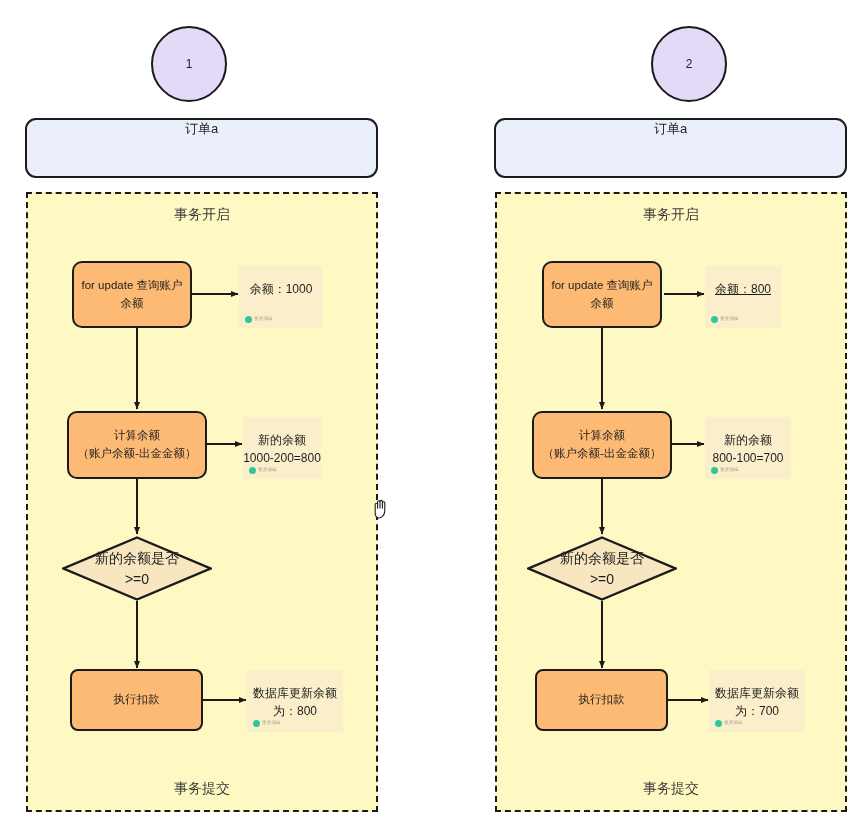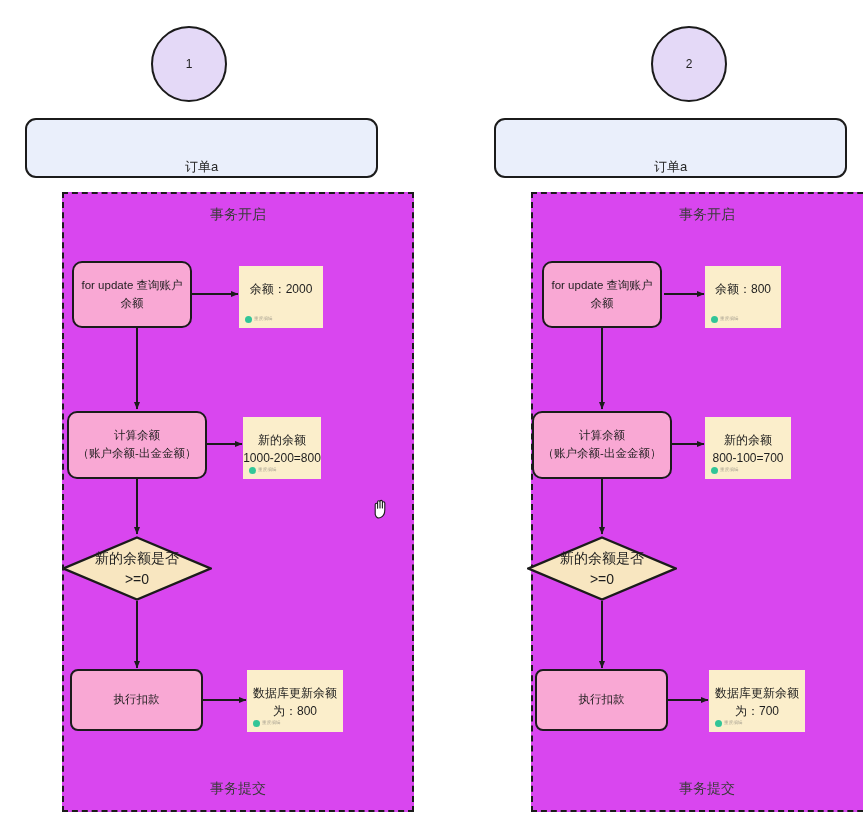--- a/index.html
+++ b/index.html
@@ -46,51 +46,50 @@
     box-sizing: border-box;
   }
 
   
   .order-bar {
     position: absolute;
     background: #eaeffb;
     border: 2px solid #1b1b1b;
     border-radius: 11px;
     display: flex;
-    align-items: flex-end;
+    align-items: flex-start;
     justify-content: center;
     font-size: 13px;
     box-sizing: border-box;
   }
 
   
   .txn-box {
     position: absolute;
-    background: #d946ef;
+    background: #fef9c3;
     border: 2px dashed #1b1b1b;
     box-sizing: border-box;
-    margin-left: 36px;
   }
   .txn-label {
     position: absolute;
     left: 0;
     width: 100%;
     text-align: center;
     font-size: 14px;
     color: #3b3b3b;
   }
   .txn-label.top    { top: 12px; }
   .txn-label.bottom { bottom: 12px; }
 
   
   .node {
     position: absolute;
     box-sizing: border-box;
     border: 2px solid #1b1b1b;
-    background: #f9a8d4;
+    background: #fdba74;
     display: flex;
     align-items: center;
     justify-content: center;
     text-align: center;
     font-size: 11.5px;
     line-height: 1.55;
     color: #1d1d1d;
     padding: 2px 6px;
   }
   .node.rounded { border-radius: 10px; }
@@ -230,21 +229,21 @@
         <span style="white-space:pre-line;">新的余额是否
 &gt;=0</span>
       </div>
     </div>
 
     <div class="node square" style="left:70px; top:669px; width:133px; height:62px;">
       <span class="note-body" style="white-space:pre-line;">执行扣款</span>
     </div>
 
     <div class="note" style="left:239px; top:266px; width:84px; height:62px;">
-      <span class="note-body">余额：2000</span>
+      <span class="note-body">余额：1000</span>
       <span class="watermark">
         <span class="wm-dot"></span>
         <span class="wm-text">重度编辑</span>
       </span>
     </div>
 
     <div class="note" style="left:243px; top:417px; width:78px; height:62px;">
       <span class="note-body">新的余额
 1000-200=800</span>
       <span class="watermark">
@@ -309,21 +308,21 @@
       <div class="dtext">
         <span style="white-space:pre-line;">新的余额是否
 &gt;=0</span>
       </div>
     </div>
 
     <div class="node square" style="left:65px; top:669px; width:133px; height:62px;">
       <span class="note-body" style="white-space:pre-line;">执行扣款</span>
     </div>
 
-    <div class="note" style="left:235px; top:266px; width:76px; height:62px;">
+    <div class="note" style="left:235px; top:266px; width:76px; height:62px;text-decoration:underline;">
       <span class="note-body">余额：800</span>
       <span class="watermark">
         <span class="wm-dot"></span>
         <span class="wm-text">重度编辑</span>
       </span>
     </div>
 
     <div class="note" style="left:235px; top:417px; width:86px; height:62px;">
       <span class="note-body">新的余额
 800-100=700</span>

